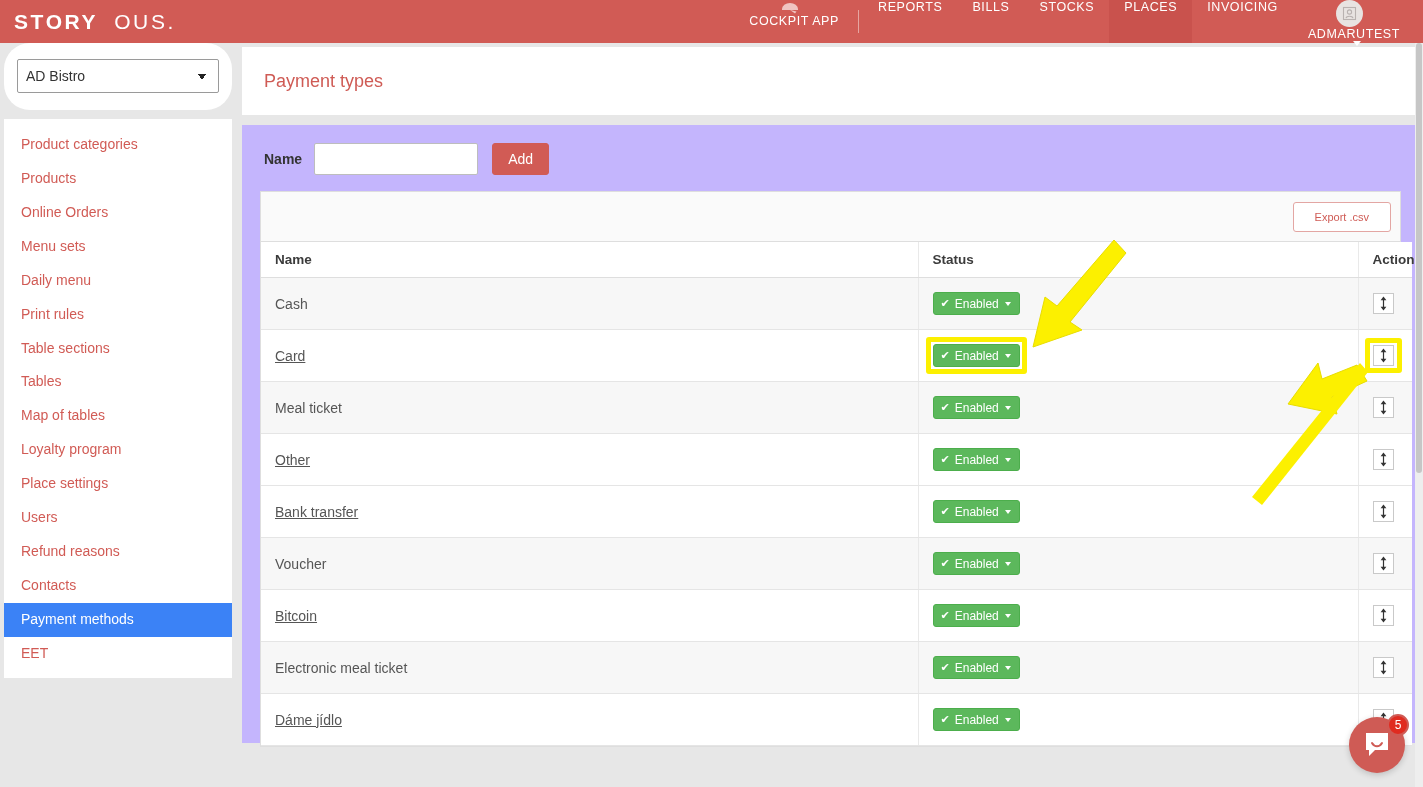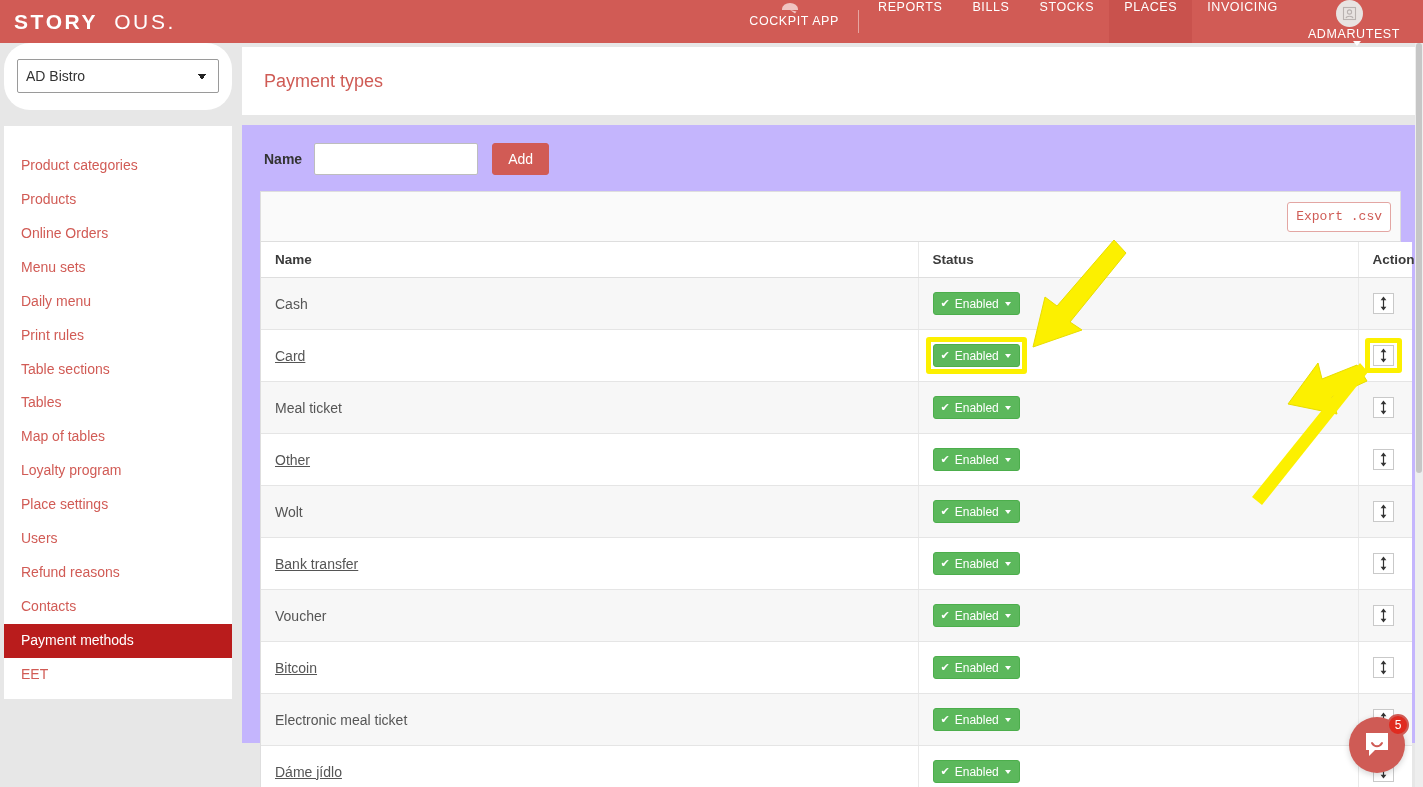--- a/index.html
+++ b/index.html
@@ -106,34 +106,34 @@
       linear-gradient(135deg, #222 50%, transparent 50%);
     background-position:
       calc(100% - 16px) 14px,
       calc(100% - 11px) 14px;
     background-size: 5px 5px, 5px 5px;
     background-repeat: no-repeat;
     cursor: pointer;
   }
   .sidebar-panel-nav {
     background: #ffffff;
-    margin: 16px 4px 0 4px;
-    padding: 22px 0 7px 0;
+    margin: 9px 4px 0 4px;
+    padding: 8px 0 7px 0;
   }
   .side-link {
     display: block;
     padding: 8.6px 0 8.6px 17px;
     font-size: 14px;
     color: #d15b55;
     text-decoration: none;
     cursor: pointer;
     line-height: 1.2;
   }
   .side-link.active {
-    background: #b91c1c;
+    background: #3b82f6;
     color: #ffffff;
   }
 
   
   .content {
     position: absolute; top: 43px; left: 236px;
     width: 1187px; height: 744px;
     background: #e7e7e7;
   }
   .page-head {
@@ -193,27 +193,27 @@
   }
   .table-toolbar {
     background: #fafafa;
     height: 50px;
     display: flex; align-items: center; justify-content: flex-end;
     padding-right: 9px;
     border-bottom: 1px solid #dedede;
   }
   .btn-export {
     height: 30px;
-    padding: 0 8px;
+    padding: 0 21px;
     background: #ffffff;
     border: 1px solid #e3a6a3;
     border-radius: 3px;
     color: #cf5b55;
-    font-size: 13px;
-    font-family: Liberation Mono, monospace;
+    font-size: 11px;
+    font-family: Liberation Sans, sans-serif;
     cursor: pointer;
   }
   table.pm-table {
     width: 100%;
     border-collapse: collapse;
     table-layout: fixed;
   }
   table.pm-table th {
     text-align: left;
     font-size: 13.5px;
@@ -466,35 +466,20 @@
                   <span class="cr"></span>
                 </span></td>
               <td><span class="act-btn">
                   <svg width="9" height="15" viewBox="0 0 9 15">
                     <path d="M4.5 0.5 L7.4 4.2 H1.6 Z" fill="#333"></path>
                     <rect x="3.9" y="3.8" width="1.2" height="7.4" fill="#333"></rect>
                     <path d="M4.5 14.5 L1.6 10.8 H7.4 Z" fill="#333"></path>
                   </svg>
                 </span></td>
             </tr>
-            <tr class="row-odd">
-              <td>Wolt</td>
-              <td><span class="badge-enabled">
-                  <span class="chk">✔</span>
-                  <span>Enabled</span>
-                  <span class="cr"></span>
-                </span></td>
-              <td><span class="act-btn">
-                  <svg width="9" height="15" viewBox="0 0 9 15">
-                    <path d="M4.5 0.5 L7.4 4.2 H1.6 Z" fill="#333"></path>
-                    <rect x="3.9" y="3.8" width="1.2" height="7.4" fill="#333"></rect>
-                    <path d="M4.5 14.5 L1.6 10.8 H7.4 Z" fill="#333"></path>
-                  </svg>
-                </span></td>
-            </tr>
             <tr class="row-even">
               <td>Bank transfer</td>
               <td><span class="badge-enabled">
                   <span class="chk">✔</span>
                   <span>Enabled</span>
                   <span class="cr"></span>
                 </span></td>
               <td><span class="act-btn">
                   <svg width="9" height="15" viewBox="0 0 9 15">
                     <path d="M4.5 0.5 L7.4 4.2 H1.6 Z" fill="#333"></path>

